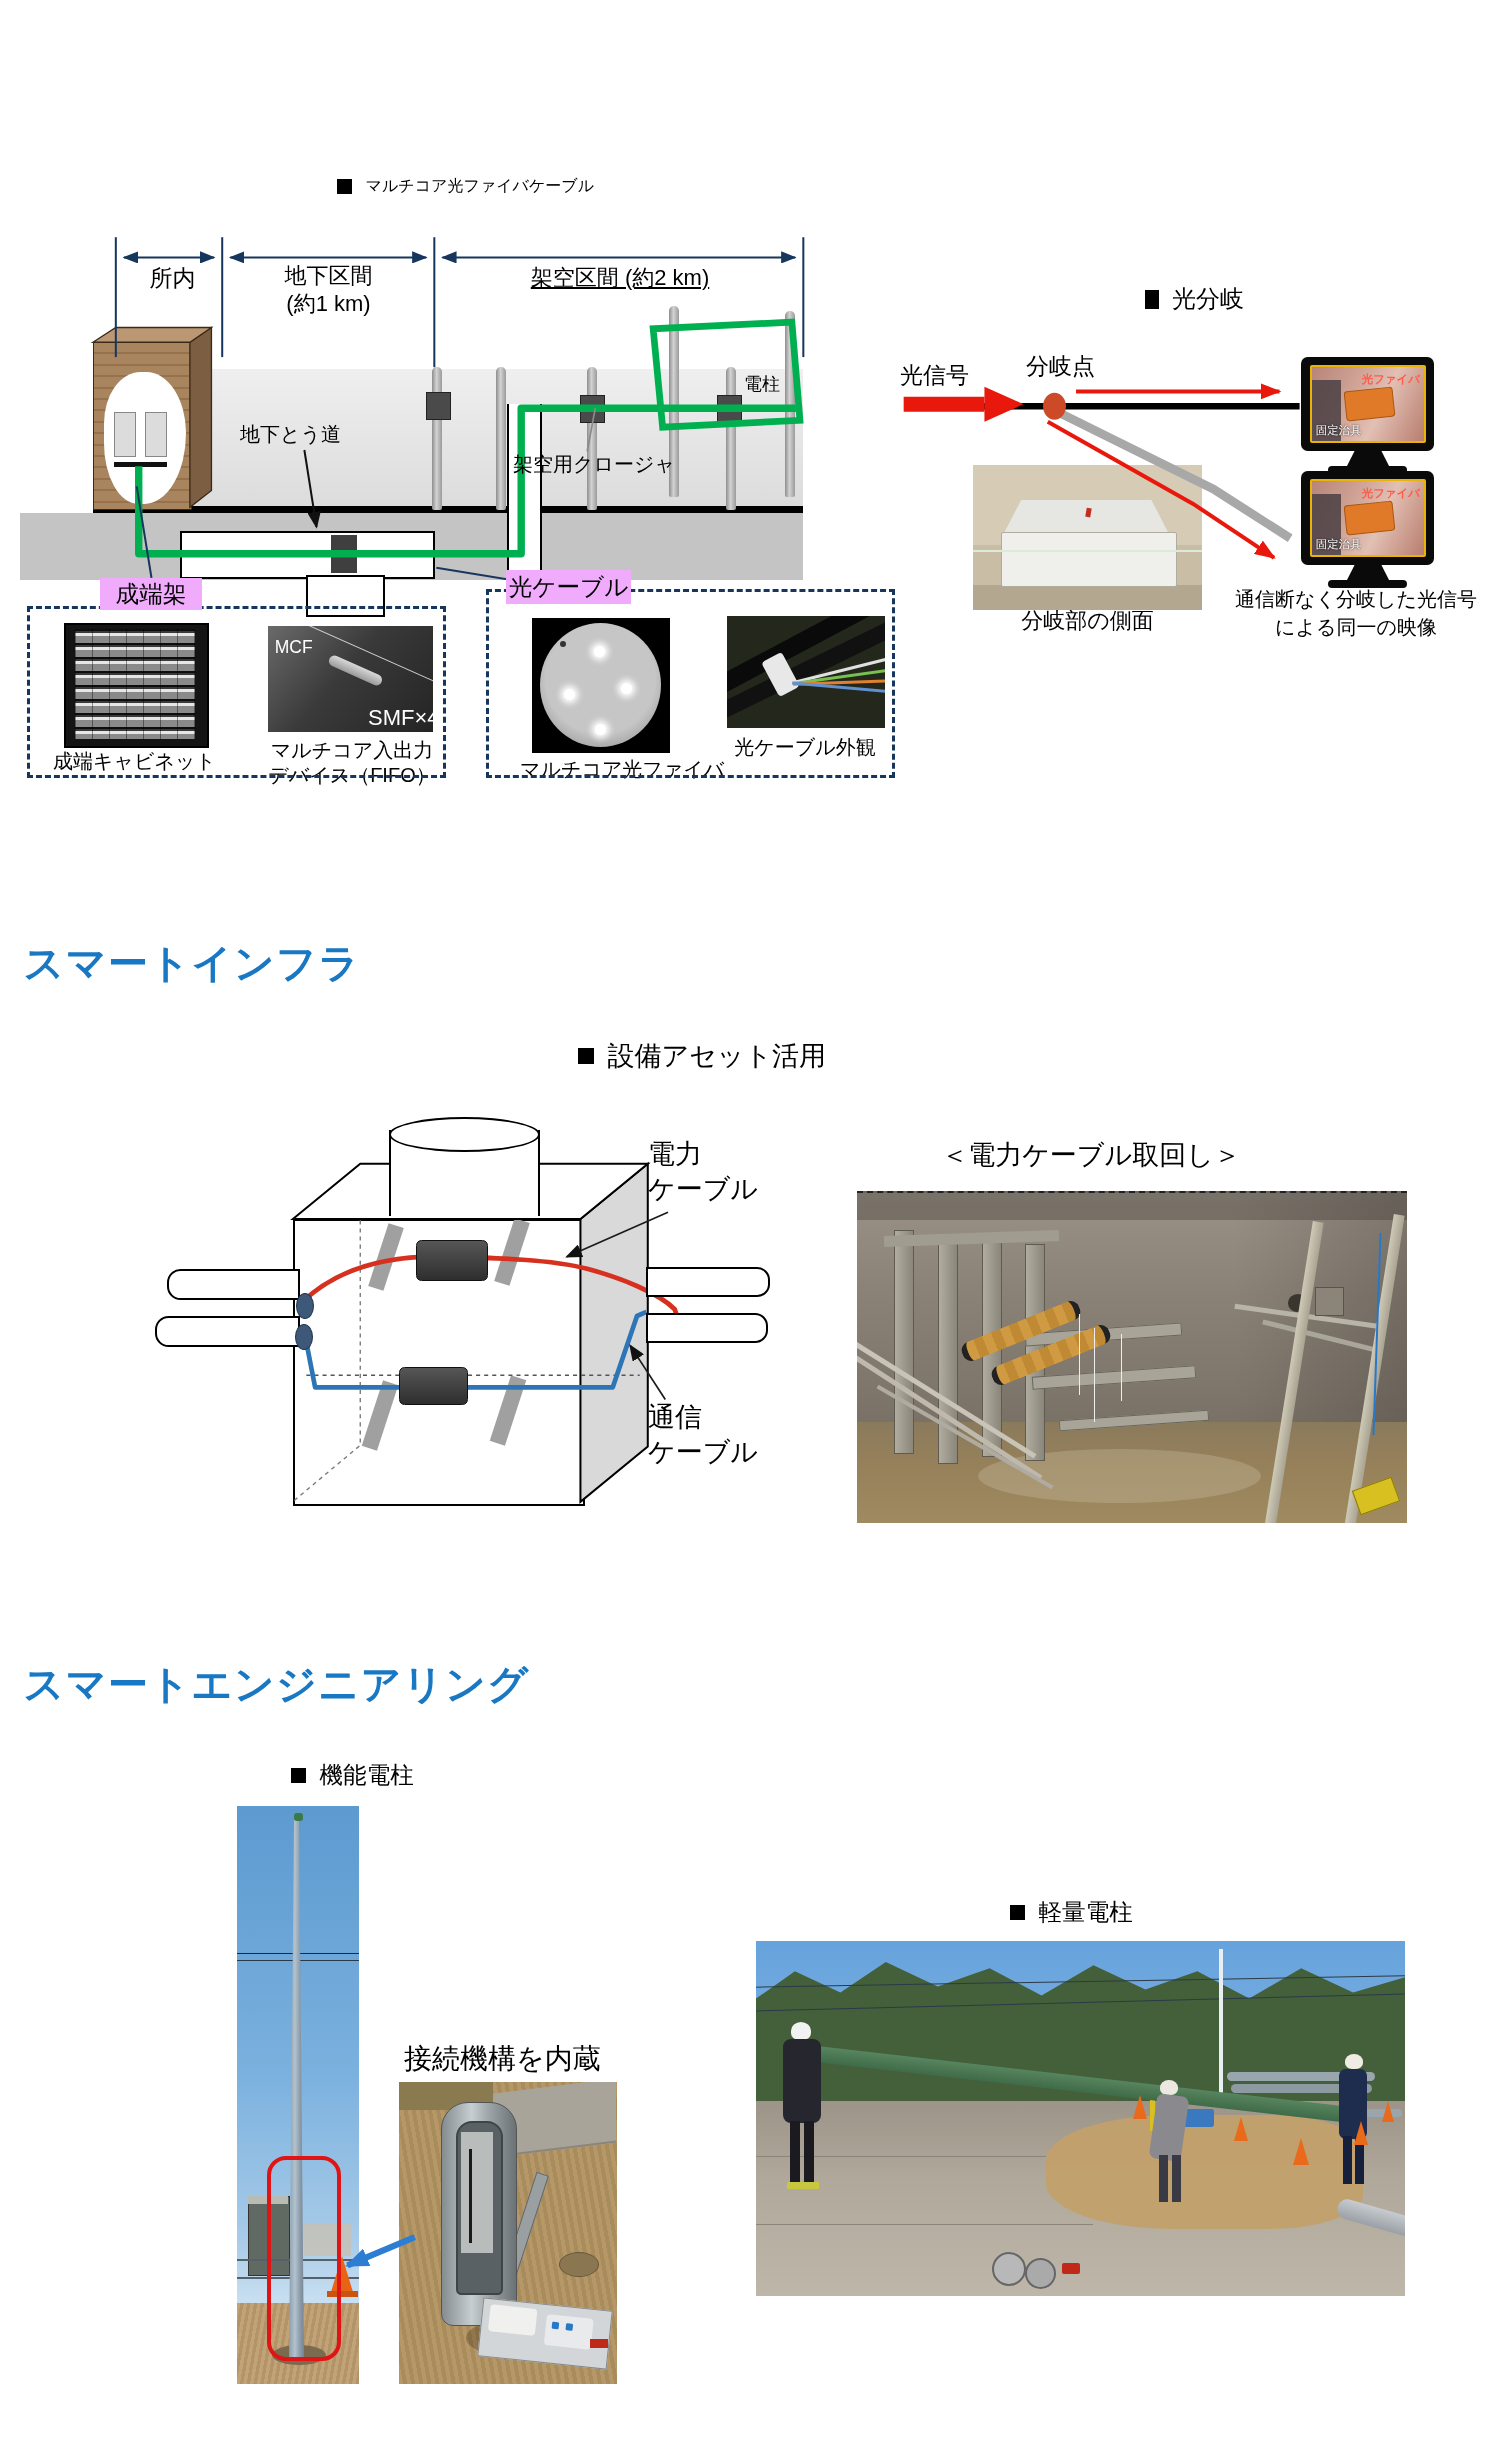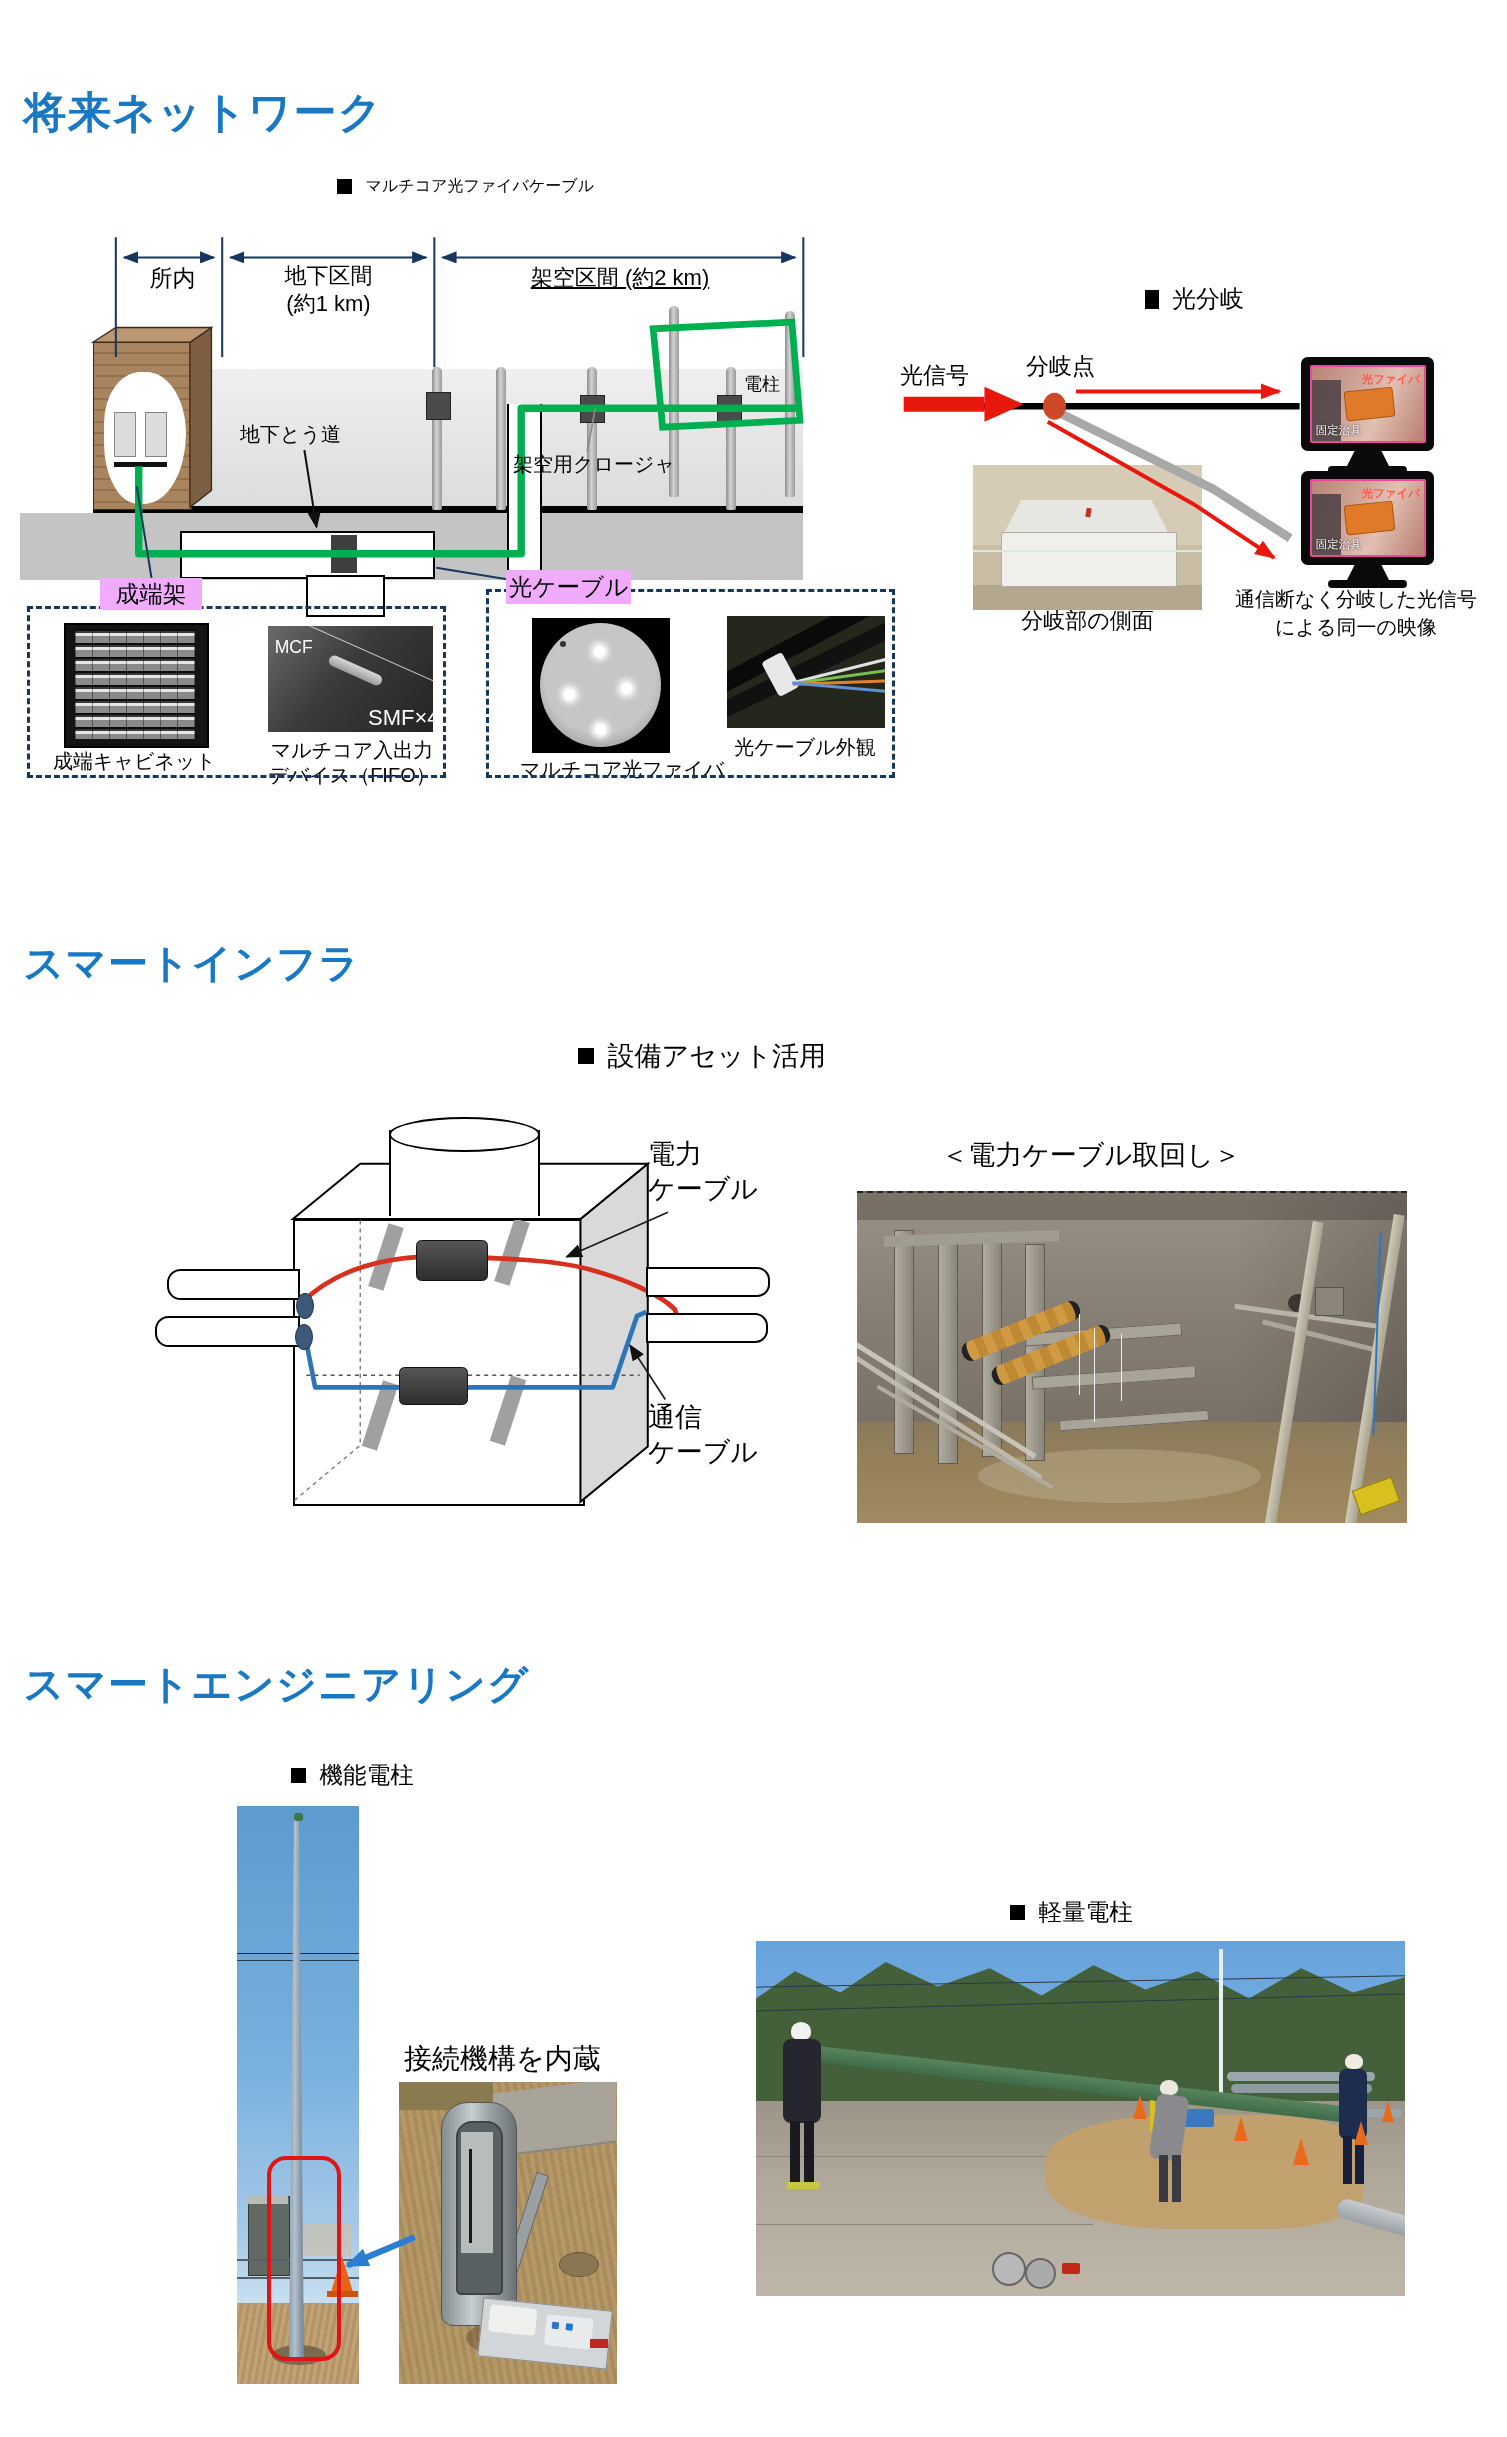--- a/index.html
+++ b/index.html
@@ -13,37 +13,36 @@
   .bsq{flex:none;background:#000;}
   .whitebox{position:absolute;background:#f0abfc;display:flex;align-items:center;justify-content:center;z-index:6;}
   .dashedbox{position:absolute;border:3.4px dashed #17365d;z-index:1;}
   .photo{position:absolute;overflow:hidden;z-index:3;}
   .pole{position:absolute;width:10px;background:linear-gradient(90deg,#8e8e8e,#d2d2d2 45%,#9a9a9a);border-radius:4.7px 4.7px 2px 2px;z-index:2;}
   .closure{position:absolute;width:23px;height:25.6px;background:#4a4a4a;border:0.7px solid #222;z-index:3;}
   #overlay{position:absolute;left:0;top:0;z-index:5;pointer-events:none;}
   .z6{z-index:6;}
   .mon{position:absolute;width:133px;height:121px;z-index:6;}
   .mframe{position:absolute;left:0;top:0;width:133px;height:94px;background:#0a0a0a;border-radius:6.7px;}
-  .mscr{position:absolute;left:8.8px;top:8px;width:116px;height:78px;background:#ec4899;border-radius:2px;}
+  .mscr{position:absolute;left:8.8px;top:8px;width:116px;height:78px;background:#eab308;border-radius:2px;}
   .mimg{position:absolute;left:2px;top:2px;width:112px;height:74px;overflow:hidden;
         background:linear-gradient(115deg,#b88478 0%,#cfa396 35%,#e2c0b4 60%,#b87d6e 100%);}
   .mdev{position:absolute;left:30%;top:30%;width:42%;height:38%;background:#e07a28;border:1.3px solid #a85510;border-radius:3.4px;transform:rotate(-6deg);}
   .mmach{position:absolute;left:0;top:18%;width:26%;height:82%;background:#4a3f44;opacity:.85;}
   .ml1{position:absolute;right:4px;top:4.7px;font-size:11.4px;font-weight:bold;color:#ff5a4a;}
   .ml2{position:absolute;left:4px;bottom:3.4px;font-size:11.4px;color:#fff;text-shadow:0 0 2px #000;}
   .mstand{position:absolute;left:46px;top:94px;width:42px;height:15px;background:#0a0a0a;clip-path:polygon(18% 0,82% 0,100% 100%,0 100%);}
   .mbase{position:absolute;left:27px;top:109px;width:79px;height:8px;background:#0a0a0a;border-radius:4px/50%;}
   .cap{position:absolute;text-align:center;white-space:nowrap;}
 </style>
 </head>
 <body>
 
 <div id="page">
 
-  <div class="sec-title" style="left:23.6px;top:84px;font-size:43px;">将来ネットワーク</div>
 
   <div class="bullet" style="left:337px;top:176px;font-size:16px;">
     <span class="bsq" style="width:15px;height:15px;"></span>
     <span>マルチコア光ファイバケーブル</span>
   </div>
 
   <div class="txt ctr" style="left:132px;top:265px;width:81px;font-size:23px;">所内</div>
   <div class="txt ctr" style="left:268px;top:263px;width:121px;font-size:22px;">地下区間</div>
   <div class="txt ctr" style="left:268px;top:291px;width:121px;font-size:22px;">(約1 km)</div>
   <div class="txt ctr" style="left:492px;top:265px;width:256px;font-size:22px;text-decoration:underline;">架空区間 (約2 km)</div>

